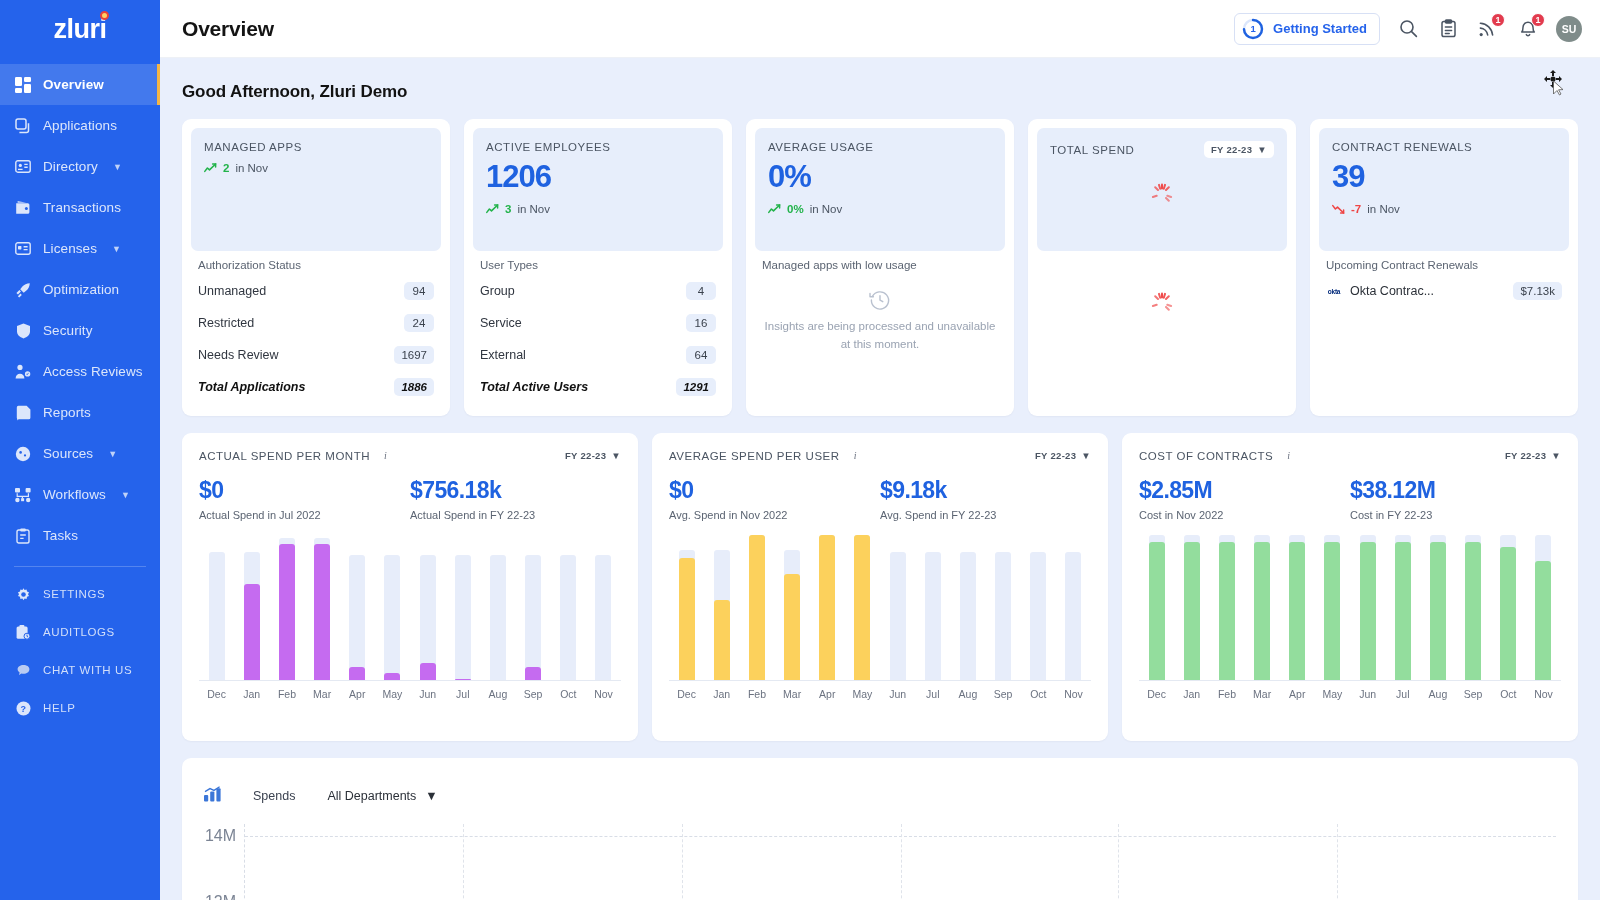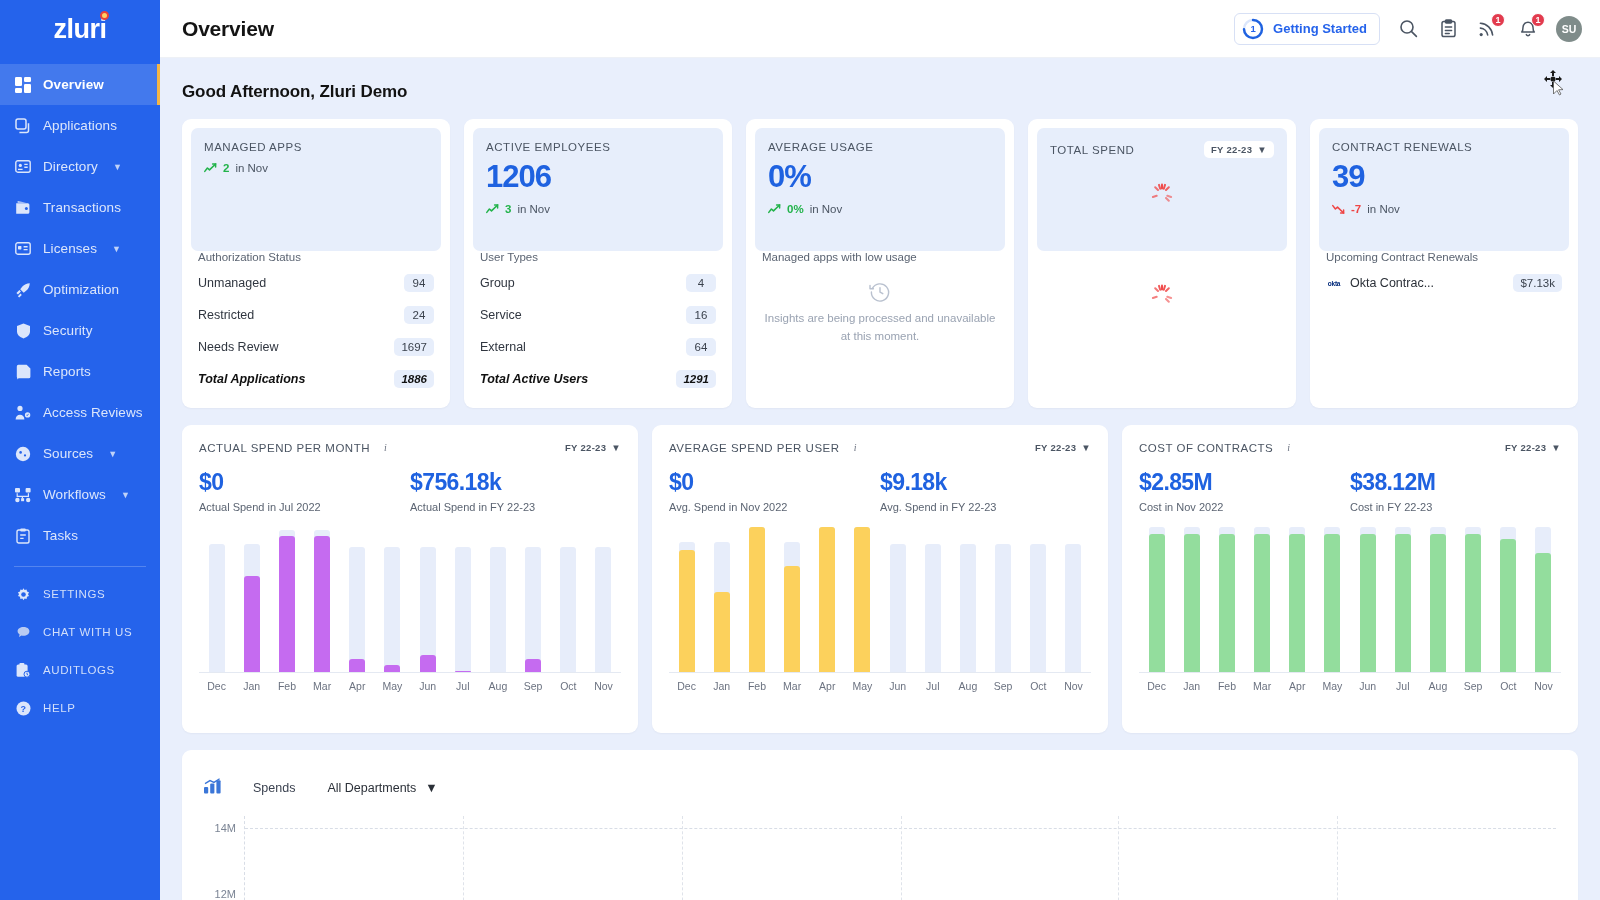--- a/index.html
+++ b/index.html
@@ -96,21 +96,21 @@
   .fy-pill {
     display: flex; align-items: center; gap: 5px; background: #fff;
     border-radius: 5px; padding: 3px 7px; font-size: 9.5px; color: #4b5563; cursor: pointer;
     letter-spacing: .3px; font-weight: 600;
   }
   .kpi-value { font-size: 31px; font-weight: 700; color: #1f62e0; letter-spacing: -1px; margin-top: 8px; line-height: 1.05; }
   .kpi-delta { display: flex; align-items: center; gap: 6px; margin-top: 9px; font-size: 11.5px; color: #4b5563; }
   .kpi-delta b { font-weight: 600; }
   .kpi-delta.up b, .kpi-delta.up svg { color: #22b34a; }
   .kpi-delta.down b, .kpi-delta.down svg { color: #ef4444; }
-  .kpi-body { padding: 0 7px 4px; }
+  .kpi-body { padding: 8px 7px 4px; }
   .kpi-sub { font-size: 11.5px; color: #5b6472; margin-bottom: 4px; }
   .kpi-list-row {
     display: flex; align-items: center; justify-content: space-between;
     height: 32px; font-size: 12.5px; color: #303640;
   }
   .kpi-list-row.total { font-weight: 700; color: #111; font-style: italic; }
   .chip {
     background: #e7eefb; border-radius: 5px; min-width: 30px; text-align: center;
     padding: 3px 7px; font-size: 11.5px; color: #3b424d;
   }
@@ -154,21 +154,21 @@
   .spends-card {
     background: #fff; border-radius: 9px 9px 0 0; margin: 17px 22px 0 22px;
     padding: 28px 22px 0; height: 200px; overflow: hidden;
     box-shadow: 0 1px 2px rgba(17,24,39,.04);
   }
   .spends-head { display: flex; align-items: center; gap: 32px; }
   .spends-label { font-size: 12.5px; color: #3b4250; }
   .dept-select { display: flex; align-items: flex-end; gap: 9px; font-size: 12.5px; color: #2b3038; cursor: pointer; }
   .spends-plot { margin-top: 18px; position: relative; height: 110px; display: flex; }
   .y-axis { width: 40px; position: relative; flex: 0 0 40px; }
-  .y-tick { position: absolute; right: 8px; font-size: 11px; color: #7b8494; transform: translateY(-50%); }
+  .y-tick { position: absolute; right: 8px; font-size: 16px; color: #7b8494; transform: translateY(-50%); }
   .grid { flex: 1; position: relative; border-left: 1px dashed #d8dde6; }
   .hline { position: absolute; left: 0; right: 0; border-top: 1px dashed #d8dde6; }
   .vline { position: absolute; top: 0; bottom: 0; border-left: 1px dashed #dfe3ea; }
 
   
   .cursor { position: absolute; pointer-events: none; }
 </style>
 </head>
 <body>
 
@@ -255,37 +255,37 @@
         <span class="ico">
             <svg width="15" height="16" viewBox="0 0 15 16" fill="#dce6fb">
               <path d="M7.5.6 1 3v5.3c0 3.4 2.6 6 6.5 7.1 3.9-1.1 6.5-3.7 6.5-7.1V3z"></path>
             </svg>
           </span>
         <span>Security</span>
       </div>
 
       <div class="nav-item">
         <span class="ico">
-            <svg width="15" height="16" viewBox="0 0 15 16" fill="#dce6fb">
-              <path d="M1.4.8h8.2l3.8 3.7v8.2a1.6 1.6 0 0 1-1.6 1.6H1.4A1.6 1.6 0 0 1-.2 12.7V2.4A1.6 1.6 0 0 1 1.4.8z" transform="translate(1,0)"></path>
-              <path d="M4.5 12.6 1 15.6l.8-3.4z" fill="#dce6fb"></path>
-            </svg>
-          </span>
-        <span>Reports</span>
-      </div>
-
-      <div class="nav-item">
-        <span class="ico">
             <svg width="16" height="16" viewBox="0 0 16 16" fill="#dce6fb">
               <circle cx="5" cy="3.4" r="2.6"></circle>
               <path d="M.6 14.6c0-2.9 2-4.8 4.4-4.8s4.4 1.9 4.4 4.8z"></path>
               <path d="M12.6 7.2a2.7 2.7 0 1 0 0 5.4 2.7 2.7 0 0 0 0-5.4zm1.3 1.9-1.7 2-.9-.9.6-.6.35.35 1.1-1.3z"></path>
             </svg>
           </span>
         <span>Access Reviews</span>
+      </div>
+
+      <div class="nav-item">
+        <span class="ico">
+            <svg width="15" height="16" viewBox="0 0 15 16" fill="#dce6fb">
+              <path d="M1.4.8h8.2l3.8 3.7v8.2a1.6 1.6 0 0 1-1.6 1.6H1.4A1.6 1.6 0 0 1-.2 12.7V2.4A1.6 1.6 0 0 1 1.4.8z" transform="translate(1,0)"></path>
+              <path d="M4.5 12.6 1 15.6l.8-3.4z" fill="#dce6fb"></path>
+            </svg>
+          </span>
+        <span>Reports</span>
       </div>
 
       <div class="nav-item">
         <span class="ico">
             <svg width="16" height="16" viewBox="0 0 16 16" fill="#dce6fb">
               <circle cx="8" cy="8" r="7.2"></circle>
               <circle cx="5.6" cy="6.4" r="1.3" fill="#2563eb"></circle>
               <circle cx="10" cy="9.4" r="1.1" fill="#2563eb"></circle>
             </svg>
           </span>
@@ -328,36 +328,36 @@
         <span class="ico">
             <svg width="15" height="15" viewBox="0 0 15 15" fill="#dce6fb">
               <path d="M7.5 0l1.1 1.8 2-.5.4 2.1 2 .7-1 1.9 1 1.9-2 .7-.4 2.1-2-.5L7.5 12l-1.1-1.8-2 .5-.4-2.1-2-.7 1-1.9-1-1.9 2-.7.4-2.1 2 .5z" transform="translate(0,1.2)"></path>
               <circle cx="7.5" cy="7.5" r="2.3" fill="#2563eb"></circle>
             </svg>
           </span>
         <span>SETTINGS</span>
       </div>
       <div class="nav-item small">
         <span class="ico">
-            <svg width="13" height="12" viewBox="0 0 13 12" fill="#b9cbf2">
-              <path d="M6.5 1C3.2 1 .6 2.9.6 5.2c0 1.3.8 2.4 2 3.2L2 10.9l2.5-1.3c.63.16 1.3.25 2 .25 3.3 0 5.9-1.9 5.9-4.6S9.8 1 6.5 1z"></path>
-            </svg>
-          </span>
-        <span>CHAT WITH US</span>
-      </div>
-      <div class="nav-item small">
-        <span class="ico">
             <svg width="14" height="15" viewBox="0 0 14 15" fill="#dce6fb">
               <rect x="0.6" y="1.4" width="11" height="12.4" rx="1.6"></rect>
               <rect x="3.4" y="0" width="5" height="2.6" rx=".9"></rect>
               <circle cx="11" cy="11.2" r="3" fill="#dce6fb" stroke="#2563eb" stroke-width="1"></circle>
               <path d="M11 9.6v1.8l1.2.7" stroke="#2563eb" stroke-width="1" fill="none"></path>
             </svg>
           </span>
         <span>AUDITLOGS</span>
+      </div>
+      <div class="nav-item small">
+        <span class="ico">
+            <svg width="13" height="12" viewBox="0 0 13 12" fill="#b9cbf2">
+              <path d="M6.5 1C3.2 1 .6 2.9.6 5.2c0 1.3.8 2.4 2 3.2L2 10.9l2.5-1.3c.63.16 1.3.25 2 .25 3.3 0 5.9-1.9 5.9-4.6S9.8 1 6.5 1z"></path>
+            </svg>
+          </span>
+        <span>CHAT WITH US</span>
       </div>
       <div class="nav-item small">
         <span class="ico">
             <svg width="15" height="15" viewBox="0 0 15 15" fill="#dce6fb">
               <circle cx="7.5" cy="7.5" r="7"></circle>
               <text x="7.5" y="11" font-size="9" font-weight="700" fill="#2563eb" text-anchor="middle" font-family="Liberation Sans">?</text>
             </svg>
           </span>
         <span>HELP</span>
       </div>

